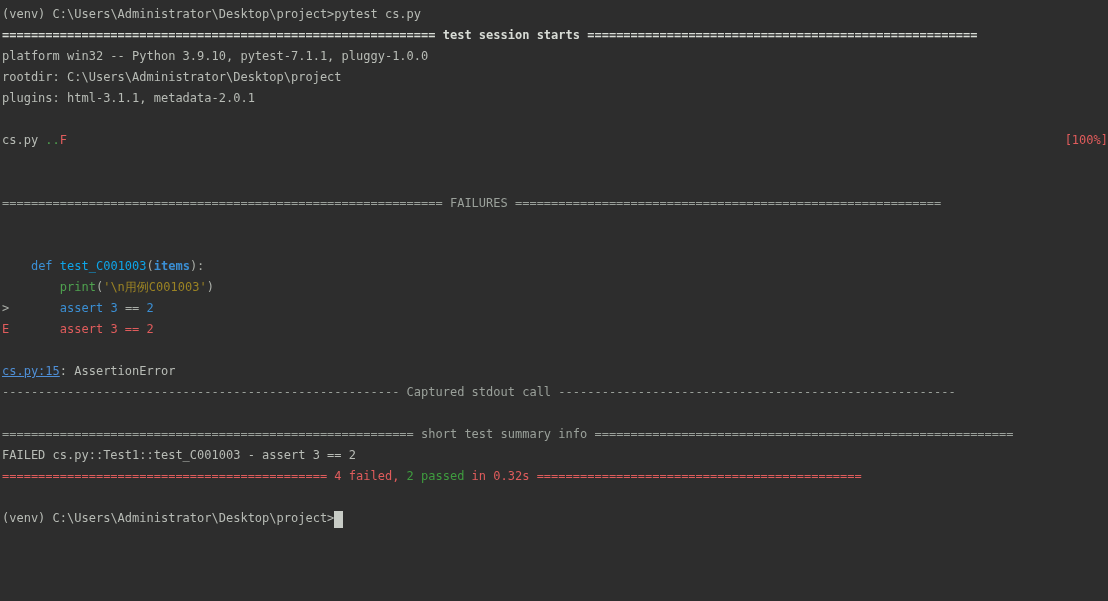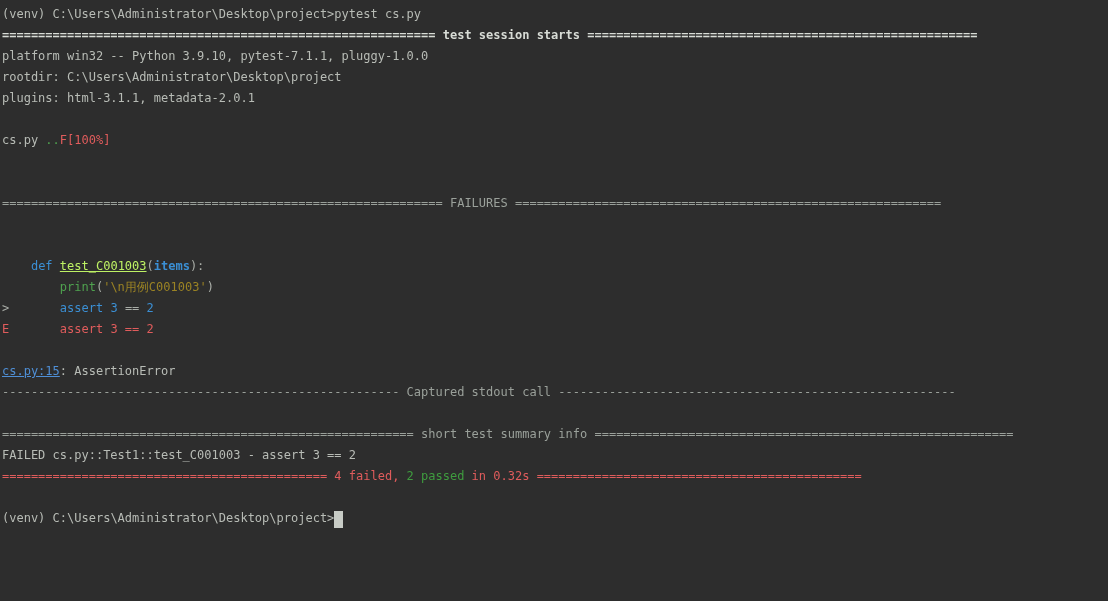--- a/index.html
+++ b/index.html
@@ -31,30 +31,30 @@
 
   
   .c-default { color: #b8bcb6; }
   .c-gray    { color: #a9ada7; }
   .c-bold    { font-weight: bold; color: #d8dcd6; }
   .c-red     { color: #e05c5c; }
   .c-green   { color: #4fa14f; }
   .c-greenb  { color: #3f9c3f; }
   .c-blue    { color: #3b8fd4; }
   .c-blueb   { color: #3b8fd4; font-weight: bold; }
-  .c-teal    { color: #bef264; text-decoration: underline; }
+  .c-teal    { color: #0ea5e9; }
   .c-yellow  { color: #9b8324; }
   .c-link    { color: #4f8fd6; text-decoration: underline; }
   .c-seq     { color: #9aa09a; }
 
   
   .line-flex {
     height: 21px;
     display: flex;
-    justify-content: flex-start;
+    justify-content: space-between;
     align-items: center;
     white-space: pre;
   }
   .cursor {
     display: inline-block;
     width: 9px;
     height: 17px;
     background: #c8ccc6;
     vertical-align: text-bottom;
     position: relative;

